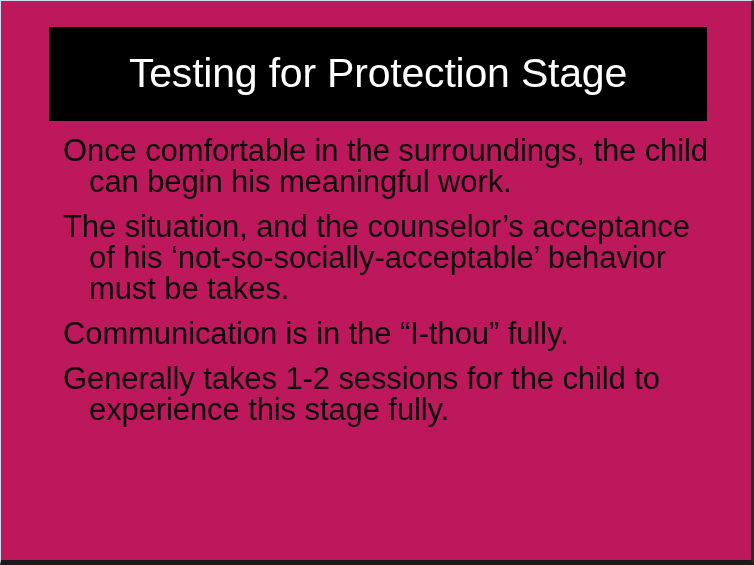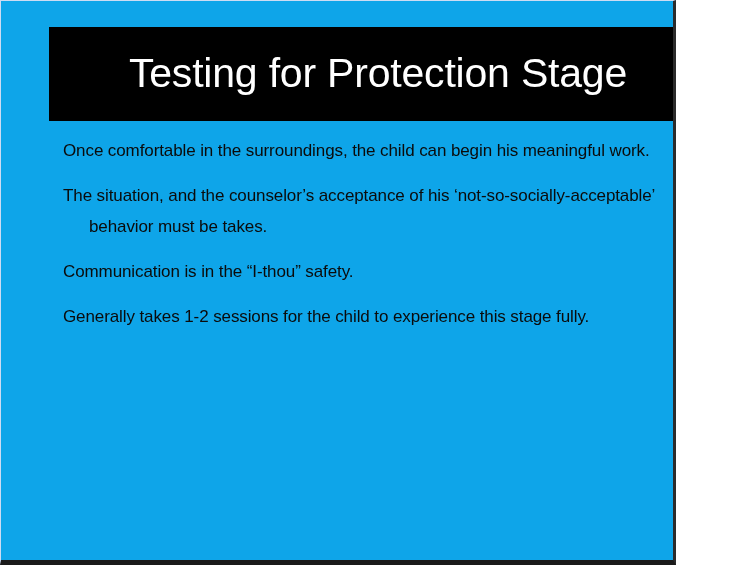--- a/index.html
+++ b/index.html
@@ -11,23 +11,23 @@
     width: 754px;
     height: 565px;
     overflow: hidden;
     font-family: "Liberation Sans", sans-serif;
   }
 
   
   #slide {
     position: relative;
     box-sizing: border-box;
-    width: 676px;
+    width: 754px;
     height: 565px;
-    background: #0ea5e9;
+    background: #be185d;
     border-right: 3px solid #2b2b2b;
     border-bottom: 5px solid #1a1a1a;
     border-top: 1px solid #cddcf3;
     border-left: 1px solid #cddcf3;
     overflow: hidden;
   }
 
   
   #title-bar {
     position: absolute;
@@ -53,21 +53,21 @@
   
   #body-block {
     position: absolute;
     left: 62px;
     top: 134px;
     width: 634px;
   }
   .bullet {
     color: #0b0b0b;
     font-family: "Liberation Sans", sans-serif;
-    font-size: 17px;
+    font-size: 31px;
     font-weight: 400;
     line-height: 31px;
     letter-spacing: -0.1px;
     padding-left: 26px;
     text-indent: -26px;
     margin: 0 0 14px 0;
   }
   .bullet:last-child { margin-bottom: 8px; }
 
   .b1 { width: 632px; }
@@ -81,17 +81,17 @@
 
 <div id="slide">
 
   <div id="title-bar">
     <div id="title-text">Testing for Protection Stage</div>
   </div>
 
   <div id="body-block">
     <p class="bullet b1">Once comfortable in the surroundings, the child can begin his meaningful work.</p>
     <p class="bullet b2">The situation, and the counselor’s acceptance of his ‘not-so-socially-acceptable’ behavior must be takes.</p>
-    <p class="bullet b4">Communication is in the “I-thou” safety.</p>
+    <p class="bullet b4">Communication is in the “I-thou” fully.</p>
     <p class="bullet b5">Generally takes 1-2 sessions for the child to experience this stage fully.</p>
   </div>
 
 </div>
 
 </body></html>

